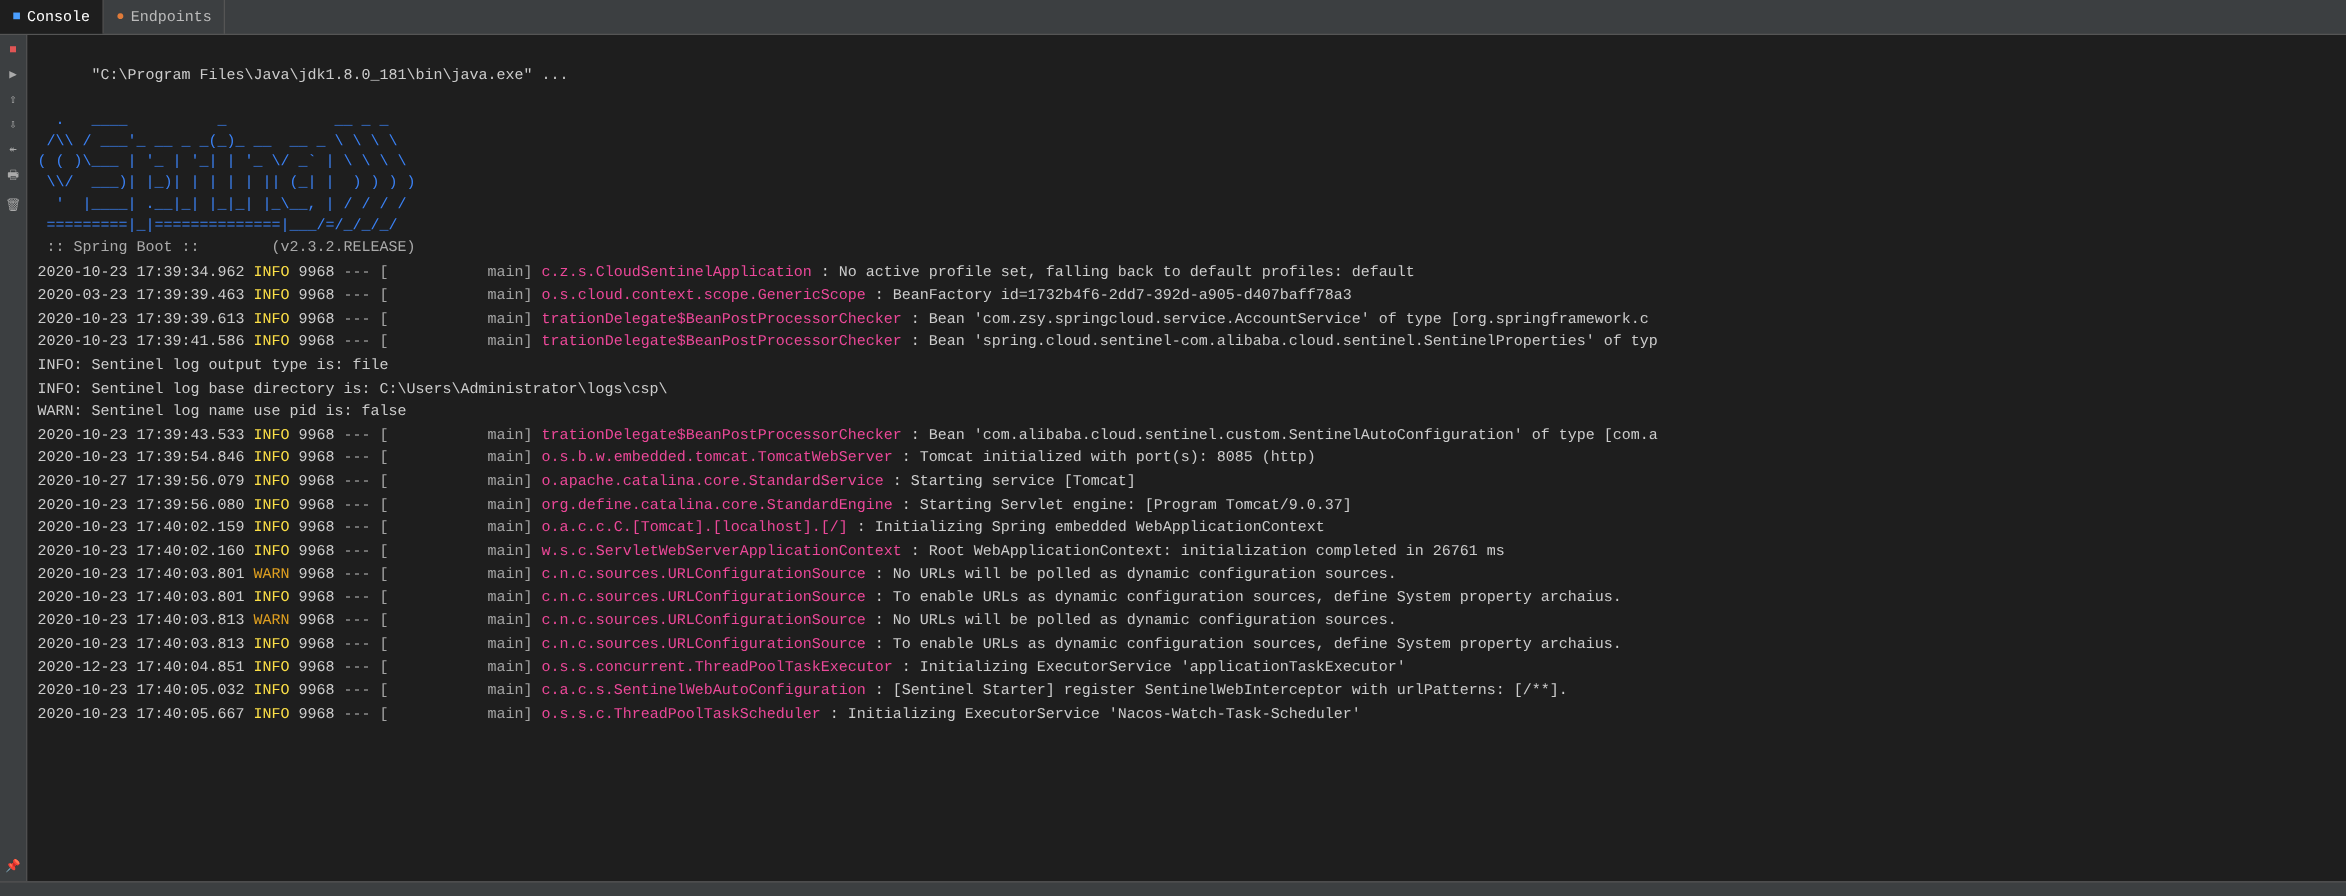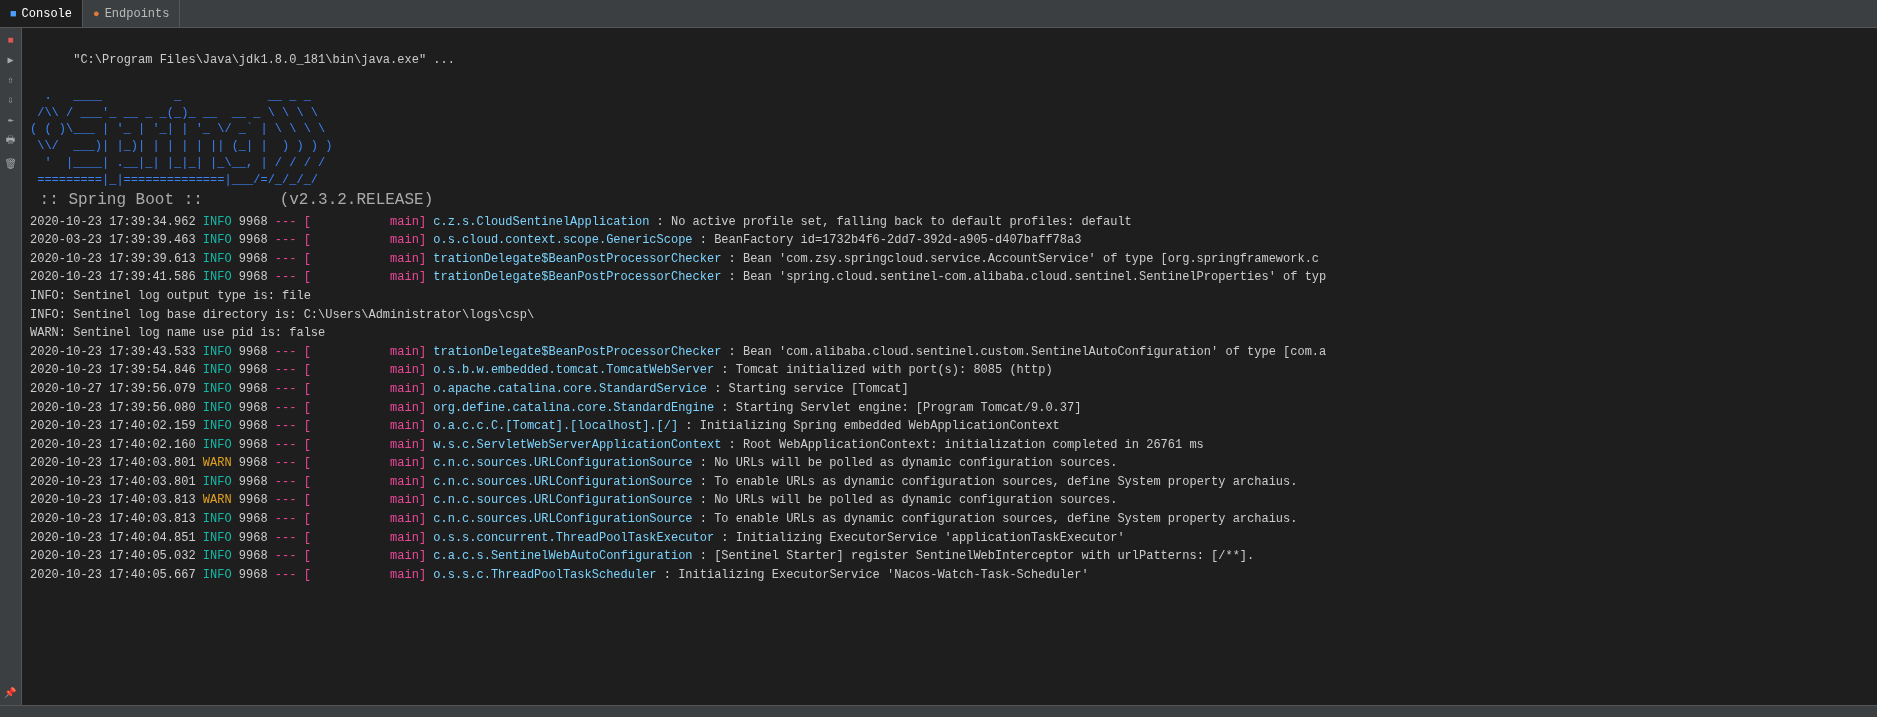--- a/index.html
+++ b/index.html
@@ -88,40 +88,40 @@
       font-family: 'Courier New', monospace;
       font-size: 12px;
       line-height: 1.4;
       white-space: pre;
       margin-bottom: 2px;
     }
 
     .spring-boot-line {
       color: #aaaaaa;
       font-family: 'Courier New', monospace;
-      font-size: 16px;
+      font-size: 12px;
       white-space: pre;
       margin-bottom: 4px;
     }
 
     
     .log-container {
       white-space: nowrap;
     }
     .log-line {
       line-height: 1.55;
       white-space: pre;
       font-size: 12px;
     }
     .log-date { color: #cccccc; }
-    .log-level-info { color: #14b8a6; }
+    .log-level-info { color: #fde047; }
     .log-level-warn { color: #e0a020; }
     .log-pid { color: #cccccc; }
-    .log-thread { color: #ec4899; }
-    .log-class-cyan { color: #7dd3fc; }
+    .log-thread { color: #a3a3a3; }
+    .log-class-cyan { color: #ec4899; }
     .log-message { color: #cccccc; }
     .log-plain { color: #cccccc; }
 
     
     .console-area::-webkit-scrollbar {
       width: 8px;
       height: 8px;
     }
     .console-area::-webkit-scrollbar-track {
       background: #2d2d2d;
@@ -191,20 +191,20 @@
         <div class="log-line"><span class="log-date">2020-10-23 17:39:43.533 </span><span class="log-level-info">INFO </span><span class="log-pid">9968 </span><span class="log-thread">--- [           main] </span><span class="log-class-cyan">trationDelegate$BeanPostProcessorChecker</span><span class="log-message"> : Bean 'com.alibaba.cloud.sentinel.custom.SentinelAutoConfiguration' of type [com.a</span></div>
         <div class="log-line"><span class="log-date">2020-10-23 17:39:54.846 </span><span class="log-level-info">INFO </span><span class="log-pid">9968 </span><span class="log-thread">--- [           main] </span><span class="log-class-cyan">o.s.b.w.embedded.tomcat.TomcatWebServer</span><span class="log-message"> : Tomcat initialized with port(s): 8085 (http)</span></div>
         <div class="log-line"><span class="log-date">2020-10-27 17:39:56.079 </span><span class="log-level-info">INFO </span><span class="log-pid">9968 </span><span class="log-thread">--- [           main] </span><span class="log-class-cyan">o.apache.catalina.core.StandardService</span><span class="log-message"> : Starting service [Tomcat]</span></div>
         <div class="log-line"><span class="log-date">2020-10-23 17:39:56.080 </span><span class="log-level-info">INFO </span><span class="log-pid">9968 </span><span class="log-thread">--- [           main] </span><span class="log-class-cyan">org.define.catalina.core.StandardEngine</span><span class="log-message"> : Starting Servlet engine: [Program Tomcat/9.0.37]</span></div>
         <div class="log-line"><span class="log-date">2020-10-23 17:40:02.159 </span><span class="log-level-info">INFO </span><span class="log-pid">9968 </span><span class="log-thread">--- [           main] </span><span class="log-class-cyan">o.a.c.c.C.[Tomcat].[localhost].[/]</span><span class="log-message"> : Initializing Spring embedded WebApplicationContext</span></div>
         <div class="log-line"><span class="log-date">2020-10-23 17:40:02.160 </span><span class="log-level-info">INFO </span><span class="log-pid">9968 </span><span class="log-thread">--- [           main] </span><span class="log-class-cyan">w.s.c.ServletWebServerApplicationContext</span><span class="log-message"> : Root WebApplicationContext: initialization completed in 26761 ms</span></div>
         <div class="log-line"><span class="log-date">2020-10-23 17:40:03.801 </span><span class="log-level-warn">WARN </span><span class="log-pid">9968 </span><span class="log-thread">--- [           main] </span><span class="log-class-cyan">c.n.c.sources.URLConfigurationSource</span><span class="log-message"> : No URLs will be polled as dynamic configuration sources.</span></div>
         <div class="log-line"><span class="log-date">2020-10-23 17:40:03.801 </span><span class="log-level-info">INFO </span><span class="log-pid">9968 </span><span class="log-thread">--- [           main] </span><span class="log-class-cyan">c.n.c.sources.URLConfigurationSource</span><span class="log-message"> : To enable URLs as dynamic configuration sources, define System property archaius.</span></div>
         <div class="log-line"><span class="log-date">2020-10-23 17:40:03.813 </span><span class="log-level-warn">WARN </span><span class="log-pid">9968 </span><span class="log-thread">--- [           main] </span><span class="log-class-cyan">c.n.c.sources.URLConfigurationSource</span><span class="log-message"> : No URLs will be polled as dynamic configuration sources.</span></div>
         <div class="log-line"><span class="log-date">2020-10-23 17:40:03.813 </span><span class="log-level-info">INFO </span><span class="log-pid">9968 </span><span class="log-thread">--- [           main] </span><span class="log-class-cyan">c.n.c.sources.URLConfigurationSource</span><span class="log-message"> : To enable URLs as dynamic configuration sources, define System property archaius.</span></div>
-        <div class="log-line"><span class="log-date">2020-10-23 17:40:04.851 </span><span class="log-level-info">INFO </span><span class="log-pid">9968 </span><span class="log-thread">--- [           main] </span><span class="log-class-cyan">o.s.s.concurrent.ThreadPoolTaskExecutor</span><span class="log-message"> : Initializing ExecutorService 'applicationTaskExecutor'</span></div>
+        <div class="log-line"><span class="log-date">2020-12-23 17:40:04.851 </span><span class="log-level-info">INFO </span><span class="log-pid">9968 </span><span class="log-thread">--- [           main] </span><span class="log-class-cyan">o.s.s.concurrent.ThreadPoolTaskExecutor</span><span class="log-message"> : Initializing ExecutorService 'applicationTaskExecutor'</span></div>
         <div class="log-line"><span class="log-date">2020-10-23 17:40:05.032 </span><span class="log-level-info">INFO </span><span class="log-pid">9968 </span><span class="log-thread">--- [           main] </span><span class="log-class-cyan">c.a.c.s.SentinelWebAutoConfiguration</span><span class="log-message"> : [Sentinel Starter] register SentinelWebInterceptor with urlPatterns: [/**].</span></div>
         <div class="log-line"><span class="log-date">2020-10-23 17:40:05.667 </span><span class="log-level-info">INFO </span><span class="log-pid">9968 </span><span class="log-thread">--- [           main] </span><span class="log-class-cyan">o.s.s.c.ThreadPoolTaskScheduler</span><span class="log-message"> : Initializing ExecutorService 'Nacos-Watch-Task-Scheduler'</span></div>
       </div>
   </div>
 </div>
 
 <div class="bottom-bar"></div>
 
 </body></html>

